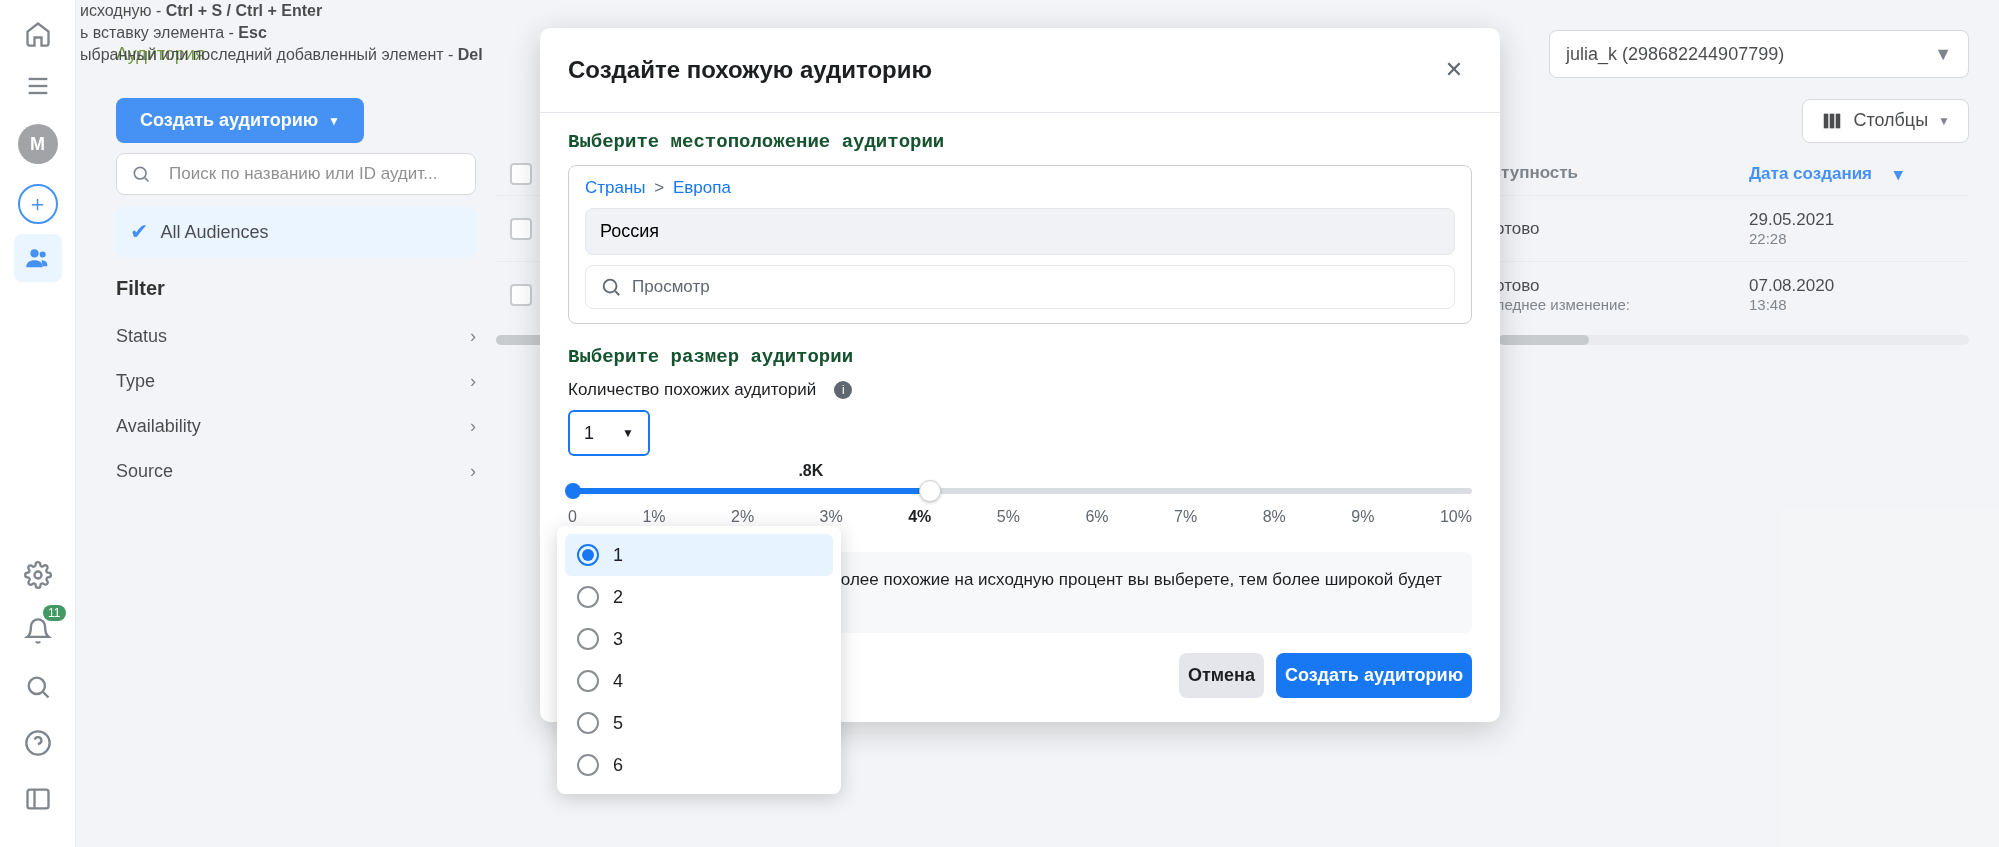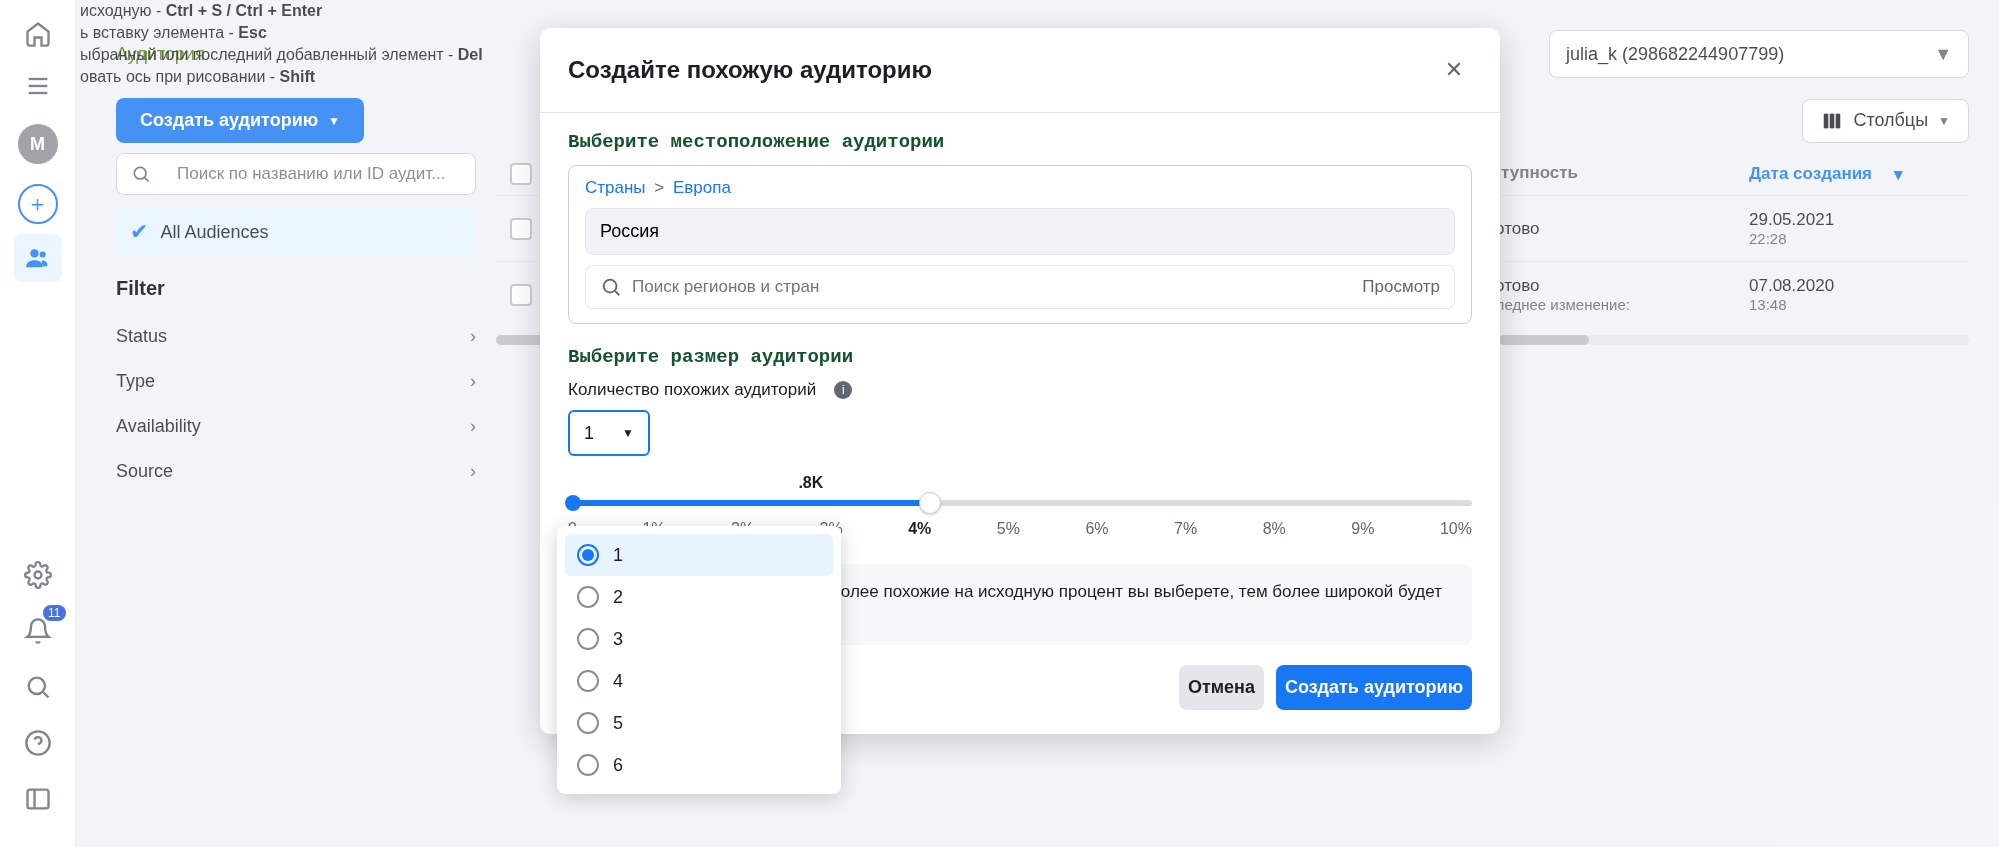--- a/index.html
+++ b/index.html
@@ -7,41 +7,41 @@
 
 
 .nav-rail { position: absolute; left: 0; top: 0; width: 76px; height: 100%; background: #fff; border-right: 1px solid #e4e6eb; display: flex; flex-direction: column; align-items: center; padding-top: 10px; }
 .nav-rail .icon { width: 48px; height: 48px; display: flex; align-items: center; justify-content: center; border-radius: 8px; margin-bottom: 4px; color: #606770; cursor: pointer; }
 .nav-rail .icon svg { width: 28px; height: 28px; }
 .nav-rail .avatar { width: 40px; height: 40px; border-radius: 50%; background: #8a8d91; color: #fff; display: flex; align-items: center; justify-content: center; font-weight: 600; font-size: 18px; margin: 10px 0; }
 .nav-rail .plus { width: 40px; height: 40px; border-radius: 50%; border: 2px solid #1877f2; color: #1877f2; display: flex; align-items: center; justify-content: center; margin: 10px 0; font-size: 22px; }
 .nav-rail .selected { background: #e7f3ff; color: #1877f2; }
 .nav-rail .bottom-icons { margin-top: auto; padding-bottom: 16px; display: flex; flex-direction: column; align-items: center; }
 .nav-rail .bottom-icons .icon { margin-bottom: 8px; position: relative; }
-.badge { position: absolute; top: -2px; right: -4px; background: #1d4ed8; color: #fff; border-radius: 8px; font-size: 12px; padding: 0 5px; line-height: 16px; }
+.badge { position: absolute; top: -2px; right: -4px; background: #15803d; color: #fff; border-radius: 8px; font-size: 12px; padding: 0 5px; line-height: 16px; }
 
 
 .hint-overlay { position: absolute; left: 80px; top: 0; font-size: 16px; color: #1c1e21; line-height: 22px; z-index: 5; }
 .hint-overlay b { font-weight: 600; }
 
 
 .main { position: absolute; left: 76px; top: 0; right: 0; height: 100%; }
 .page-header { display: flex; align-items: center; padding: 30px 30px 0 40px; }
 .page-title { font-size: 18px; font-weight: 400; color: #4d7c0f; }
 .account-dropdown { margin-left: auto; width: 420px; height: 48px; background: #fff; border: 1px solid #ccd0d5; border-radius: 8px; display: flex; align-items: center; padding: 0 16px; font-size: 18px; color: #1c1e21; }
 .account-dropdown .chev { margin-left: auto; color: #606770; }
 
 .sub-bar { display: flex; align-items: center; padding: 20px 30px 10px 40px; gap: 16px; }
 .create-btn { background: #1877f2; color: #fff; border: none; border-radius: 8px; padding: 12px 24px; font-size: 18px; font-weight: 600; display: flex; align-items: center; gap: 10px; cursor: pointer; }
 .create-btn .chev { font-size: 12px; }
 .columns-btn { margin-left: auto; background: #fff; border: 1px solid #ccd0d5; border-radius: 8px; padding: 10px 18px; font-size: 18px; color: #1c1e21; display: flex; align-items: center; gap: 10px; cursor: pointer; }
 
 .content-row { display: flex; padding: 0 30px 0 40px; gap: 20px; }
 .sidebar { width: 360px; }
-.search-box { display: flex; align-items: center; gap: 26px; background: #fff; border: 1px solid #ccd0d5; border-radius: 8px; padding: 10px 14px; margin-bottom: 12px; }
+.search-box { display: flex; align-items: center; gap: 18px; background: #fff; border: 1px solid #ccd0d5; border-radius: 8px; padding: 10px 14px; margin-bottom: 12px; }
 .search-box input { border: none; outline: none; font-size: 17px; flex: 1; background: transparent; }
 .search-box svg { width: 20px; height: 20px; color: #606770; }
 .all-audiences { background: #e7f3ff; border-radius: 8px; padding: 12px 14px; display: flex; align-items: center; gap: 12px; font-size: 18px; color: #1c1e21; margin-bottom: 20px; }
 .all-audiences .check { color: #1877f2; font-size: 22px; }
 .filter-title { font-size: 20px; font-weight: 700; margin-bottom: 14px; }
 .filter-item { display: flex; align-items: center; justify-content: space-between; padding: 12px 0; font-size: 18px; color: #1c1e21; cursor: pointer; }
 .filter-item .chev { color: #606770; }
 
 .table-area { flex: 1; background: transparent; }
 .table-header { display: flex; padding: 10px 0; font-size: 17px; color: #606770; font-weight: 600; }
@@ -71,21 +71,21 @@
 .breadcrumb .sep { color: #606770; margin: 0 4px; }
 .chip { background: #f0f2f5; border: 1px solid #e4e6eb; border-radius: 8px; padding: 12px 14px; font-size: 18px; margin-bottom: 10px; }
 .search-row { display: flex; align-items: center; gap: 10px; border: 1px solid #e4e6eb; border-radius: 8px; padding: 10px 14px; }
 .search-row input { border: none; outline: none; font-size: 17px; flex: 1; background: transparent; }
 .search-row .view { color: #606770; font-size: 17px; cursor: pointer; }
 .sub-label { font-size: 17px; color: #1c1e21; margin-bottom: 10px; display: flex; align-items: center; gap: 18px; }
 .sub-label .info { width: 18px; height: 18px; border-radius: 50%; background: #606770; color: #fff; font-size: 12px; display: inline-flex; align-items: center; justify-content: center; }
 .count-select { width: 82px; height: 46px; border: 2px solid #1877f2; border-radius: 6px; display: flex; align-items: center; padding: 0 14px; font-size: 18px; color: #1c1e21; cursor: pointer; position: relative; }
 .count-select .chev { margin-left: auto; font-size: 12px; color: #1c1e21; }
 
-.slider-wrap { margin-top: 44px; position: relative; }
+.slider-wrap { margin-top: 32px; position: relative; }
 .slider-track { height: 6px; background: #dadde1; border-radius: 3px; position: relative; }
 .slider-fill { position: absolute; left: 0; height: 6px; background: #1877f2; border-radius: 3px; width: 10%; }
 .slider-thumb { position: absolute; top: -8px; left: calc(10% - 11px); width: 22px; height: 22px; background: #fff; border: 1px solid #ccd0d5; border-radius: 50%; box-shadow: 0 1px 3px rgba(0,0,0,0.2); }
 .slider-origin { position: absolute; top: -5px; left: -3px; width: 16px; height: 16px; background: #1877f2; border-radius: 50%; }
 .slider-label-top { position: absolute; top: -26px; font-size: 16px; font-weight: 700; color: #1c1e21; }
 .slider-ticks { display: flex; justify-content: space-between; margin-top: 14px; font-size: 16px; color: #606770; }
 .slider-ticks .bold { font-weight: 700; color: #1c1e21; }
 
 .explain { background: #f7f8fa; border-radius: 8px; padding: 16px 18px; margin-top: 26px; font-size: 17px; color: #1c1e21; line-height: 1.45; }
 
@@ -163,21 +163,20 @@
           <line x1="9" y1="4" x2="9" y2="20"></line>
         </svg>
       </div>
   </div>
 </div>
 
 <div class="hint-overlay">
   <div><span>исходную - </span><b>Ctrl + S / Ctrl + Enter</b></div>
   <div><span>ь вставку элемента - </span><b>Esc</b></div>
   <div><span>ыбранный или последний добавленный элемент - </span><b>Del</b></div>
-  <div><span>овать ось при рисовании - </span><b>Shift</b></div>
 </div>
 
 <div class="main">
   <div class="page-header">
     <div class="page-title">Аудитория</div>
     <div class="account-dropdown">
       <span>julia_k (298682244907799)</span>
       <span class="chev">▼</span>
     </div>
   </div>
@@ -285,21 +284,20 @@
         <a>Страны</a>
         <span class="sep">&gt;</span>
         <a>Европа</a>
       </div>
       <div class="chip">Россия</div>
       <div class="search-row">
         <svg class="svg-ico" viewBox="0 0 24 24" fill="none" stroke="#606770" stroke-width="2">
             <circle cx="11" cy="11" r="7"></circle>
             <line x1="21" y1="21" x2="16.65" y2="16.65"></line>
           </svg>
-        <input placeholder="Поиск регионов и стран" style="">
         <span class="view">Просмотр</span>
       </div>
     </div>
 
     <div class="section-title">Выберите размер аудитории</div>
     <div class="sub-label">
       <span>Количество похожих аудиторий</span>
       <span class="info">i</span>
     </div>
     <div class="count-select">

